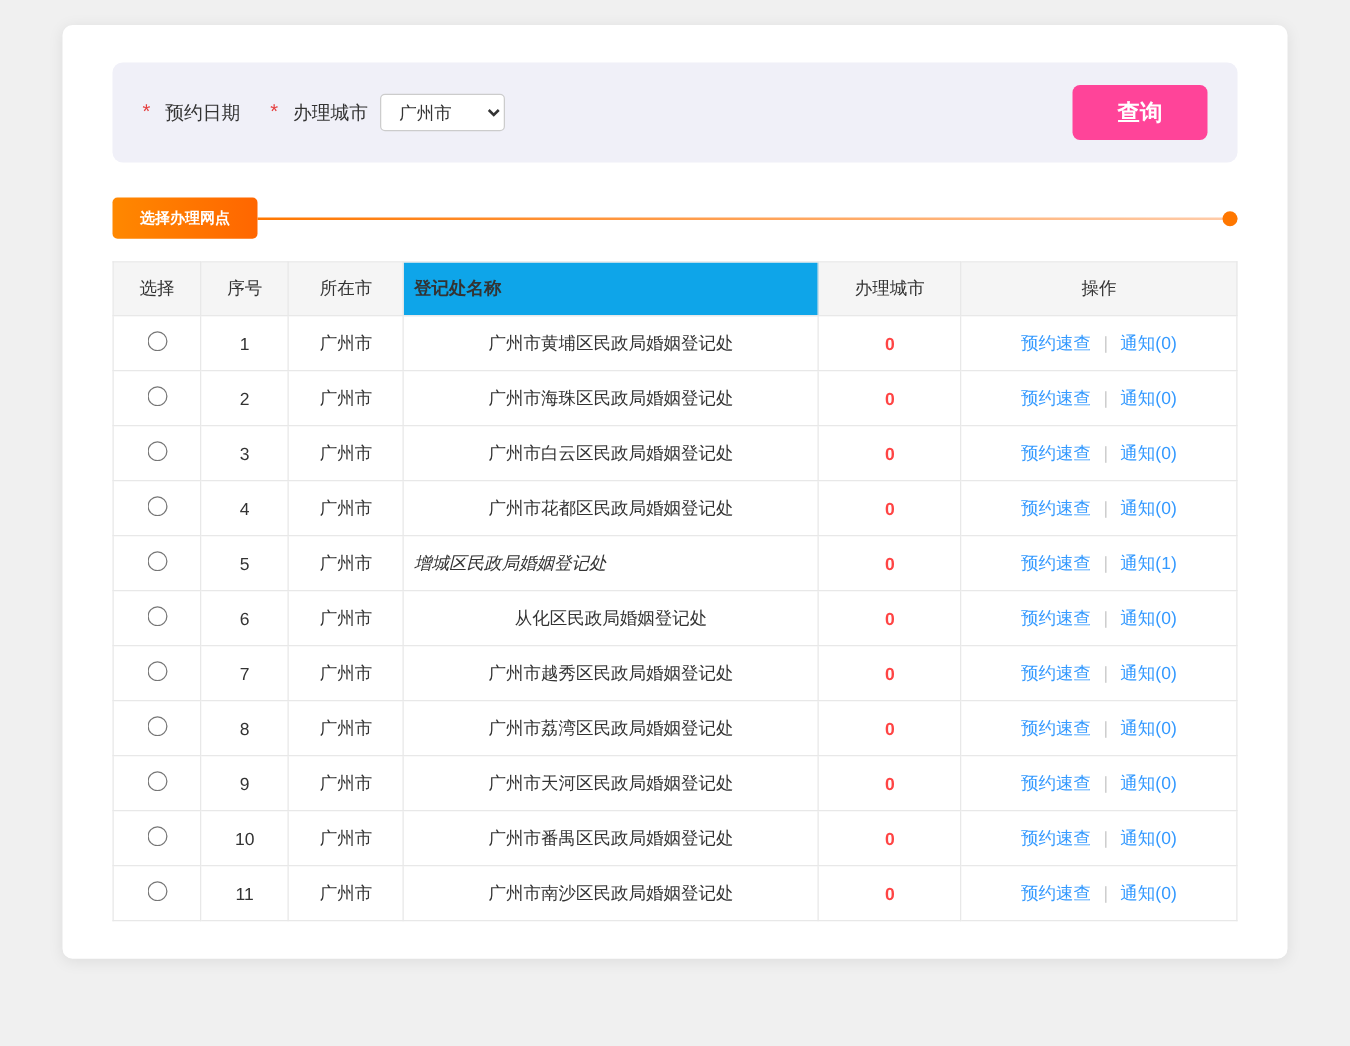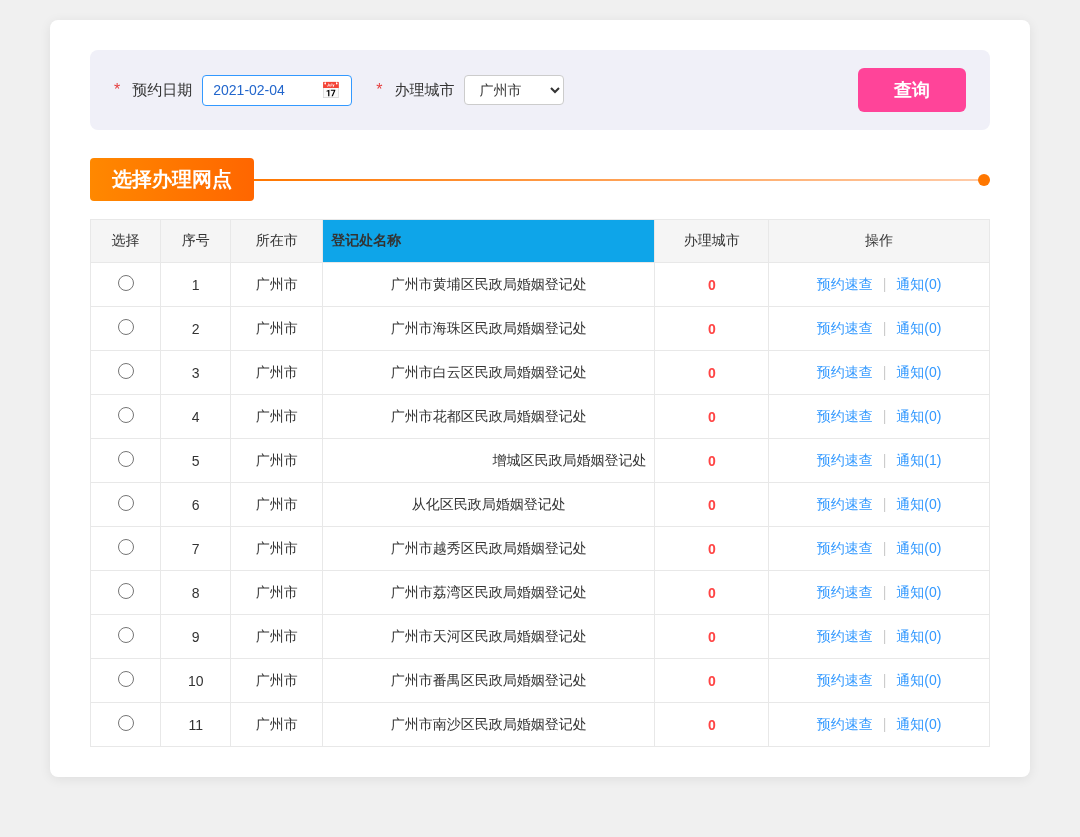--- a/index.html
+++ b/index.html
@@ -90,21 +90,21 @@
     
     .section-title-wrap {
       display: flex;
       align-items: center;
       margin-bottom: 18px;
       position: relative;
     }
     .section-title {
       background: linear-gradient(90deg, #ff8800, #ff6600);
       color: #fff;
-      font-size: 20px;
+      font-size: 12px;
       font-weight: bold;
       padding: 8px 22px;
       border-radius: 4px;
       position: relative;
       z-index: 2;
     }
     .section-line {
       flex: 1;
       height: 2px;
       background: linear-gradient(90deg, #ff7700, #ffccaa);
@@ -165,24 +165,20 @@
   </style>
 </head>
 <body>
 
 <div class="container">
 
   <div class="search-bar">
     <div class="field-group">
       <span class="required-star">*</span>
       <span class="field-label">预约日期</span>
-      <div class="date-input-wrap">
-        <input type="text" value="2021-02-04" style="">
-        <span class="calendar-icon">📅</span>
-      </div>
     </div>
 
     <div class="field-group">
       <span class="required-star">*</span>
       <span class="field-label">办理城市</span>
       <select class="city-select">
       <option value="广州市">广州市</option><option value="深圳市">深圳市</option><option value="佛山市">佛山市</option><option value="东莞市">东莞市</option></select>
     </div>
 
     <button class="query-btn">查询</button>
@@ -234,21 +230,21 @@
           <td style="padding: 12px 8px; text-align: center; border: 1px solid rgb(232, 232, 232);">4</td>
           <td style="padding: 12px 8px; text-align: center; border: 1px solid rgb(232, 232, 232);">广州市</td>
           <td style="padding: 12px 8px; text-align: center; border: 1px solid rgb(232, 232, 232);">广州市花都区民政局婚姻登记处</td>
           <td style="padding: 12px 8px; text-align: center; border: 1px solid rgb(232, 232, 232); color: rgb(255, 68, 68); font-weight: bold;">0</td>
           <td style="padding: 12px 8px; text-align: center; border: 1px solid rgb(232, 232, 232);"><a href="#" class="action-link">预约速查</a><span class="action-sep"> | </span><a href="#" class="action-link">通知(0)</a></td>
         </tr>
         <tr style="background: rgb(255, 255, 255);">
           <td class="radio-cell" style="padding: 12px 8px; text-align: center; border: 1px solid rgb(232, 232, 232);"><input type="radio" name="registry" style=""></td>
           <td style="padding: 12px 8px; text-align: center; border: 1px solid rgb(232, 232, 232);">5</td>
           <td style="padding: 12px 8px; text-align: center; border: 1px solid rgb(232, 232, 232);">广州市</td>
-          <td style="padding: 12px 8px; text-align: right; border: 1px solid rgb(232, 232, 232);">增城区民政局婚姻登记处</td>
+          <td style="padding: 12px 8px; text-align: left; border: 1px solid rgb(232, 232, 232); font-style: italic;">增城区民政局婚姻登记处</td>
           <td style="padding: 12px 8px; text-align: center; border: 1px solid rgb(232, 232, 232); color: rgb(255, 68, 68); font-weight: bold;">0</td>
           <td style="padding: 12px 8px; text-align: center; border: 1px solid rgb(232, 232, 232);"><a href="#" class="action-link">预约速查</a><span class="action-sep"> | </span><a href="#" class="action-link">通知(1)</a></td>
         </tr>
         <tr style="background: rgb(255, 255, 255);">
           <td class="radio-cell" style="padding: 12px 8px; text-align: center; border: 1px solid rgb(232, 232, 232);"><input type="radio" name="registry" style=""></td>
           <td style="padding: 12px 8px; text-align: center; border: 1px solid rgb(232, 232, 232);">6</td>
           <td style="padding: 12px 8px; text-align: center; border: 1px solid rgb(232, 232, 232);">广州市</td>
           <td style="padding: 12px 8px; text-align: center; border: 1px solid rgb(232, 232, 232);">从化区民政局婚姻登记处</td>
           <td style="padding: 12px 8px; text-align: center; border: 1px solid rgb(232, 232, 232); color: rgb(255, 68, 68); font-weight: bold;">0</td>
           <td style="padding: 12px 8px; text-align: center; border: 1px solid rgb(232, 232, 232);"><a href="#" class="action-link">预约速查</a><span class="action-sep"> | </span><a href="#" class="action-link">通知(0)</a></td>

